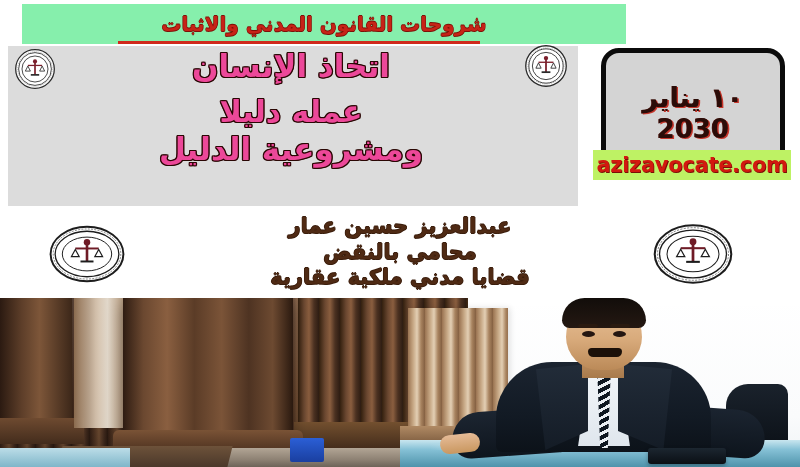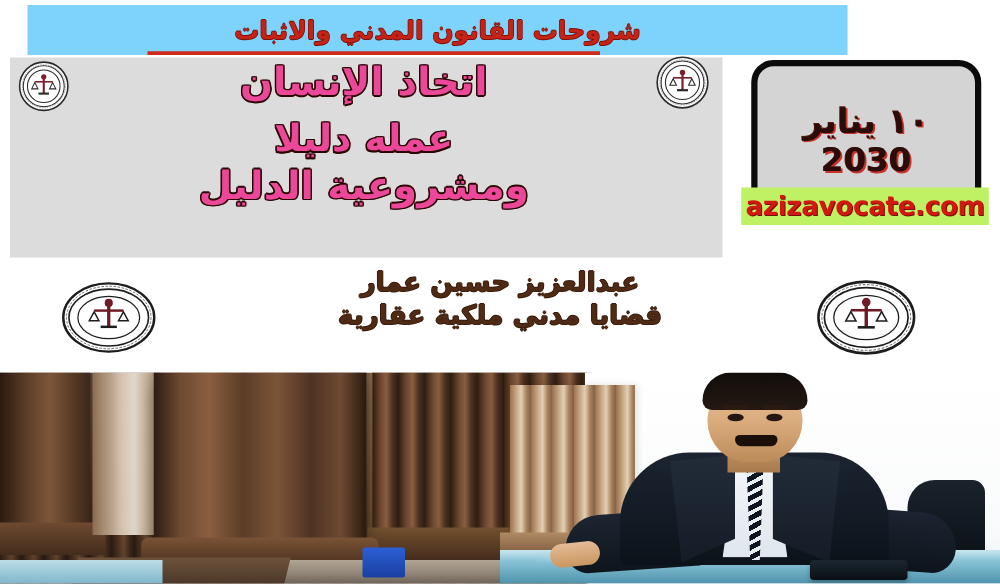--- a/index.html
+++ b/index.html
@@ -14,22 +14,22 @@
     position:relative;
     width:800px; height:467px;
     background:#ffffff;
     overflow:hidden;
   }
 
   
   .banner-strip{
     position:absolute;
     left:22px; top:4px;
-    width:656px; height:40px;
-    background:#7dd3fc;
+    width:604px; height:40px;
+    background:#86efac;
     display:flex; align-items:center; justify-content:center;
   }
   .banner-text{
     direction:rtl;
     font-size:20px;
     font-weight:bold;
     color:#c62317;
     letter-spacing:0px;
     line-height:1;
     text-shadow:
@@ -402,20 +402,21 @@
       <circle cx="60" cy="28" r="5" fill="#6f1b26"></circle>
       <rect x="42" y="36" width="36" height="3" fill="#6f1b26"></rect>
       <path d="M42 39 L36 50 L48 50 Z" fill="none" stroke="#1d1d1d" stroke-width="1.8"></path>
       <path d="M78 39 L72 50 L84 50 Z" fill="none" stroke="#1d1d1d" stroke-width="1.8"></path>
       <rect x="50" y="56" width="20" height="3" fill="#1d1d1d"></rect>
     </svg>
   </div>
 
   <div class="credentials">
     <div class="cred-line">عبدالعزيز حسين عمار</div>
+    <div class="cred-line">محامي بالنقض</div>
     <div class="cred-line">قضايا مدني ملكية عقارية</div>
   </div>
 
   <div class="emblem-br">
     <svg viewBox="0 0 120 92" aria-hidden="true">
       <ellipse cx="60" cy="46" rx="56" ry="42" fill="#ffffff" stroke="#1d1d1d" stroke-width="3"></ellipse>
       <ellipse cx="60" cy="46" rx="49" ry="35" fill="none" stroke="#1d1d1d" stroke-width="2"></ellipse>
       <ellipse cx="60" cy="46" rx="52" ry="38.5" fill="none" stroke="#444" stroke-width="1" stroke-dasharray="3 2"></ellipse>
       <ellipse cx="60" cy="46" rx="38" ry="26" fill="#ffffff" stroke="#1d1d1d" stroke-width="1.5"></ellipse>
       <rect x="58" y="30" width="4" height="28" fill="#6f1b26"></rect>

